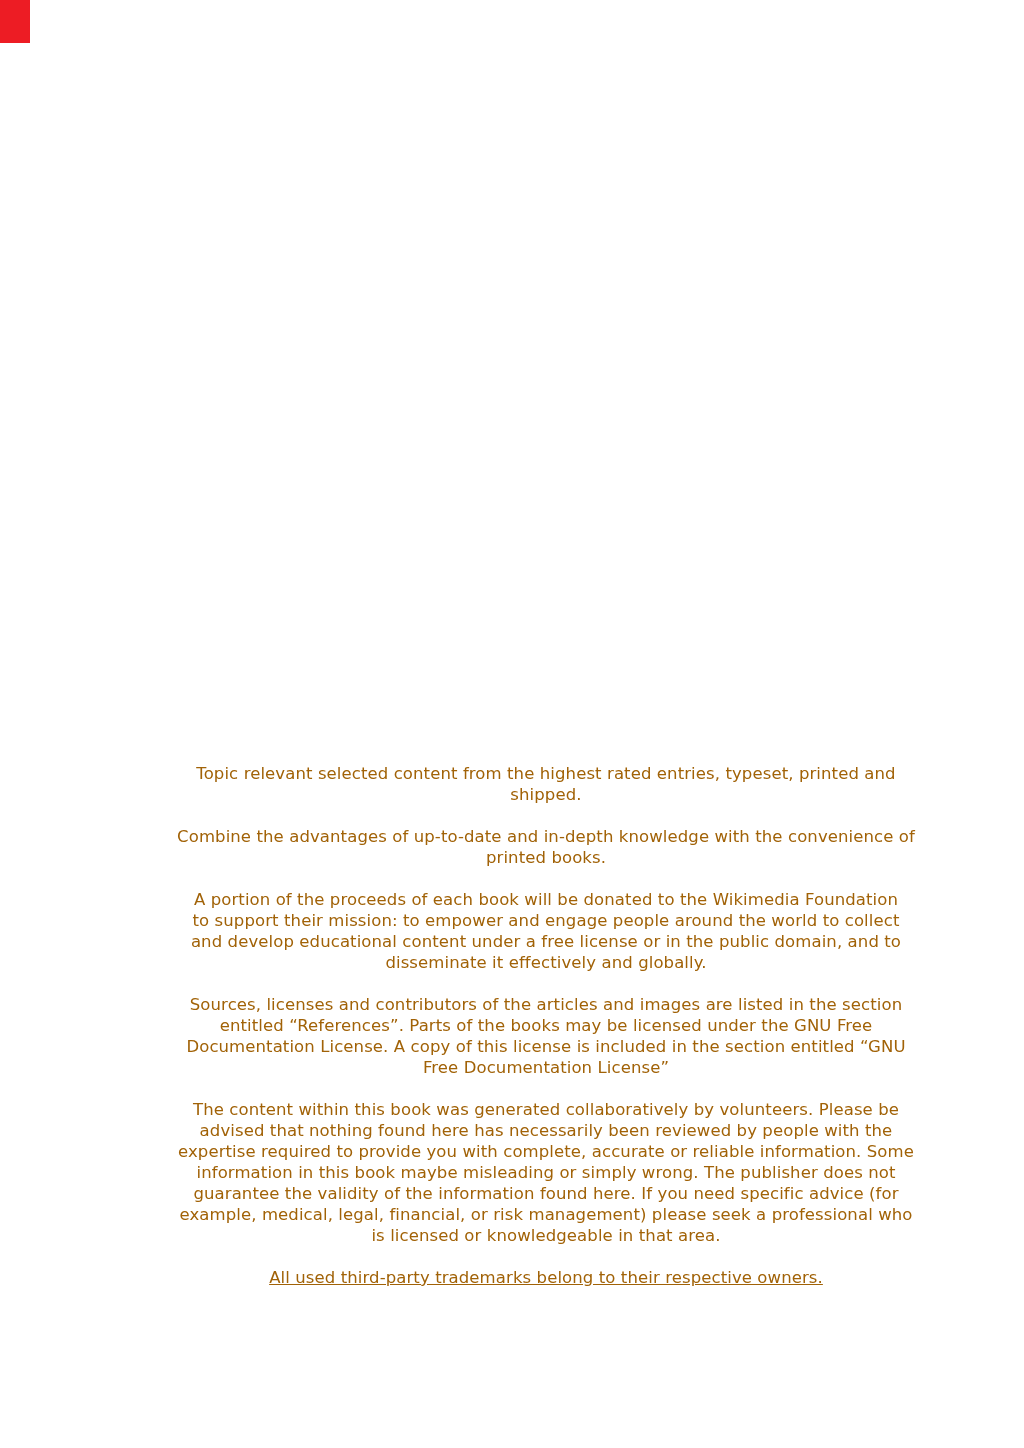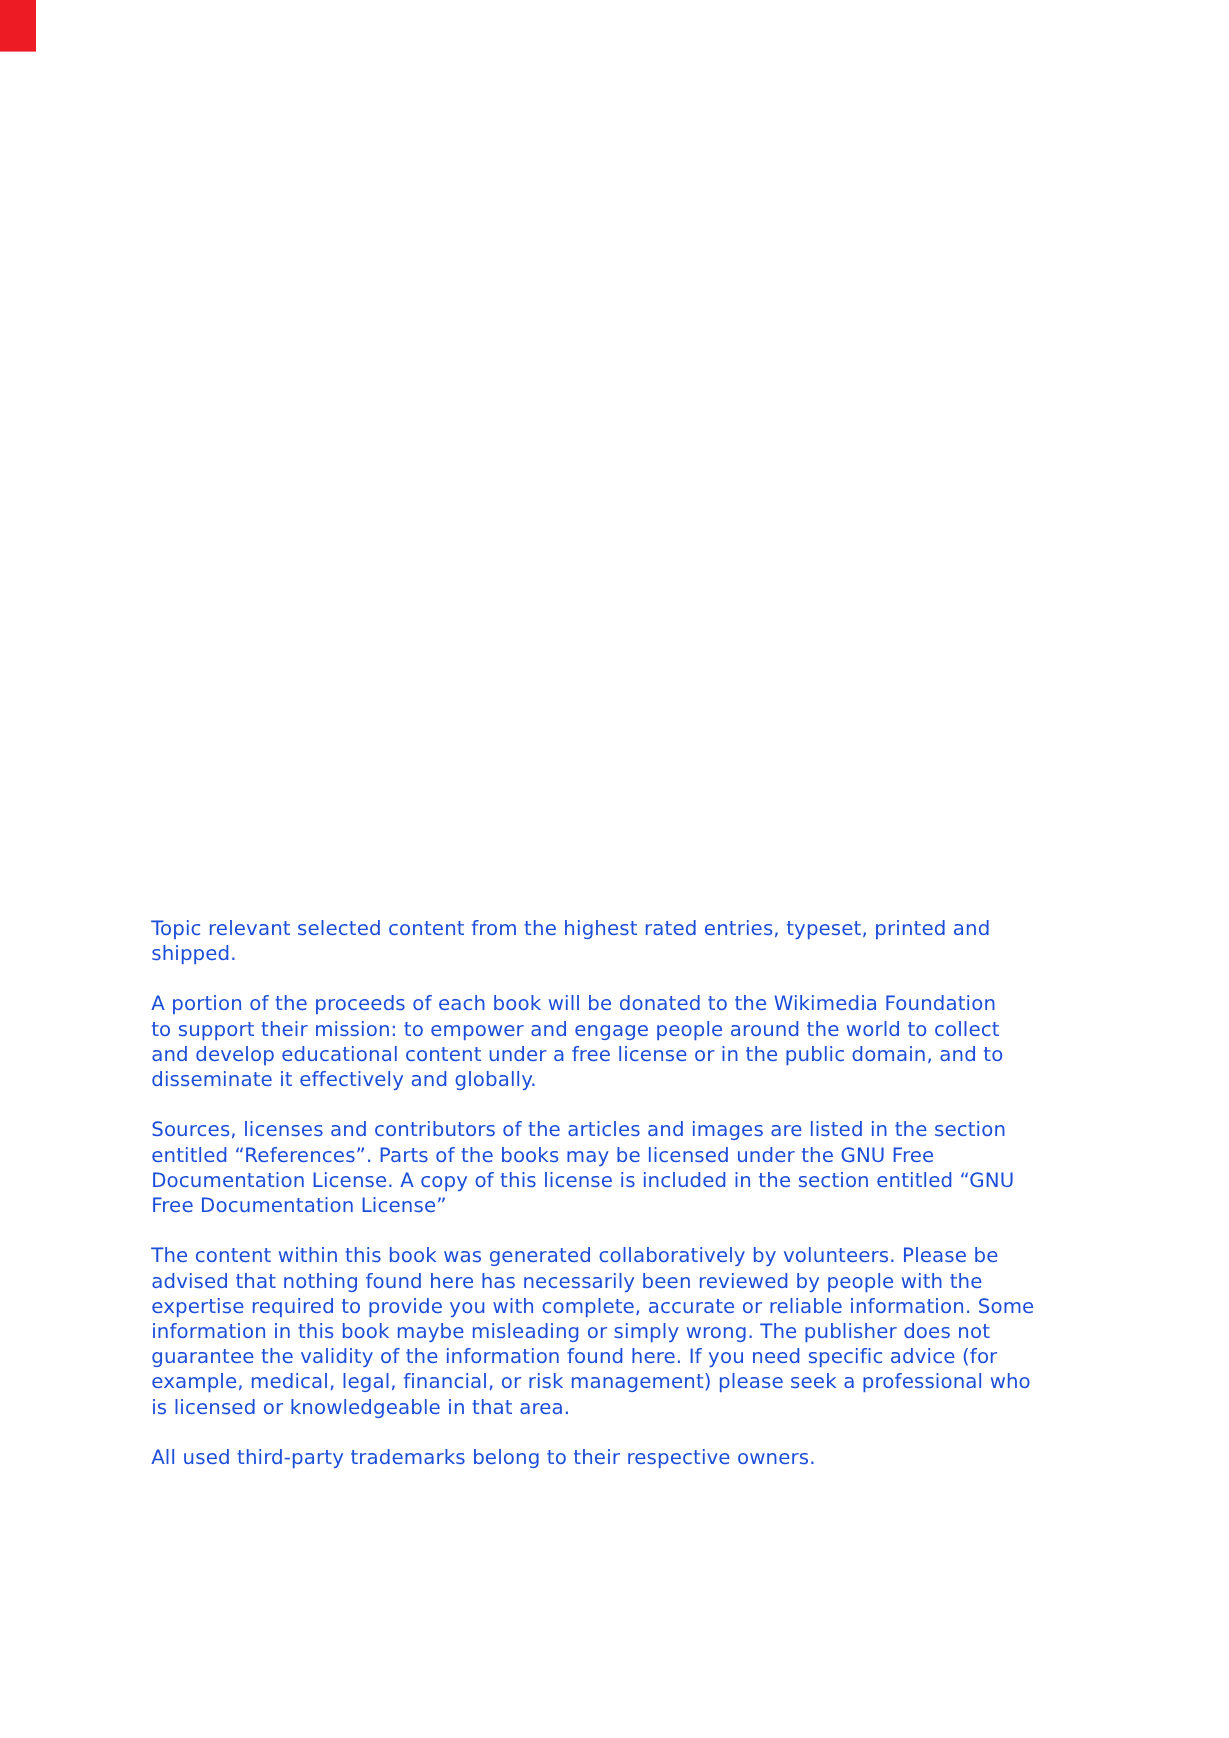--- a/index.html
+++ b/index.html
@@ -21,43 +21,47 @@
     top: 0;
     width: 30px;
     height: 43px;
     background: #ed1c24;
   }
   .text-block {
     position: absolute;
     left: 126px;
     top: 763px;
     width: 840px;
-    color: #1d4ed8;
+    color: #a16207;
     font-size: 16.5px;
     line-height: 21px;
     letter-spacing: 0.1px;
+    text-align: center;
   }
   .text-block p {
     margin: 0 0 21px 0;
     white-space: pre-line;
   }
   .text-block p:last-child {
     margin-bottom: 0;
+    text-decoration: underline;
   }
 </style>
 </head>
 <body>
 
 <div class="page">
 
   <div class="corner-marker"></div>
 
   <div class="text-block">
     <p>Topic relevant selected content from the highest rated entries, typeset, printed and
 shipped.</p>
+    <p>Combine the advantages of up-to-date and in-depth knowledge with the convenience of
+printed books.</p>
     <p>A portion of the proceeds of each book will be donated to the Wikimedia Foundation
 to support their mission: to empower and engage people around the world to collect
 and develop educational content under a free license or in the public domain, and to
 disseminate it effectively and globally.</p>
     <p>Sources, licenses and contributors of the articles and images are listed in the section
 entitled “References”. Parts of the books may be licensed under the GNU Free
 Documentation License. A copy of this license is included in the section entitled “GNU
 Free Documentation License”</p>
     <p>The content within this book was generated collaboratively by volunteers. Please be
 advised that nothing found here has necessarily been reviewed by people with the

